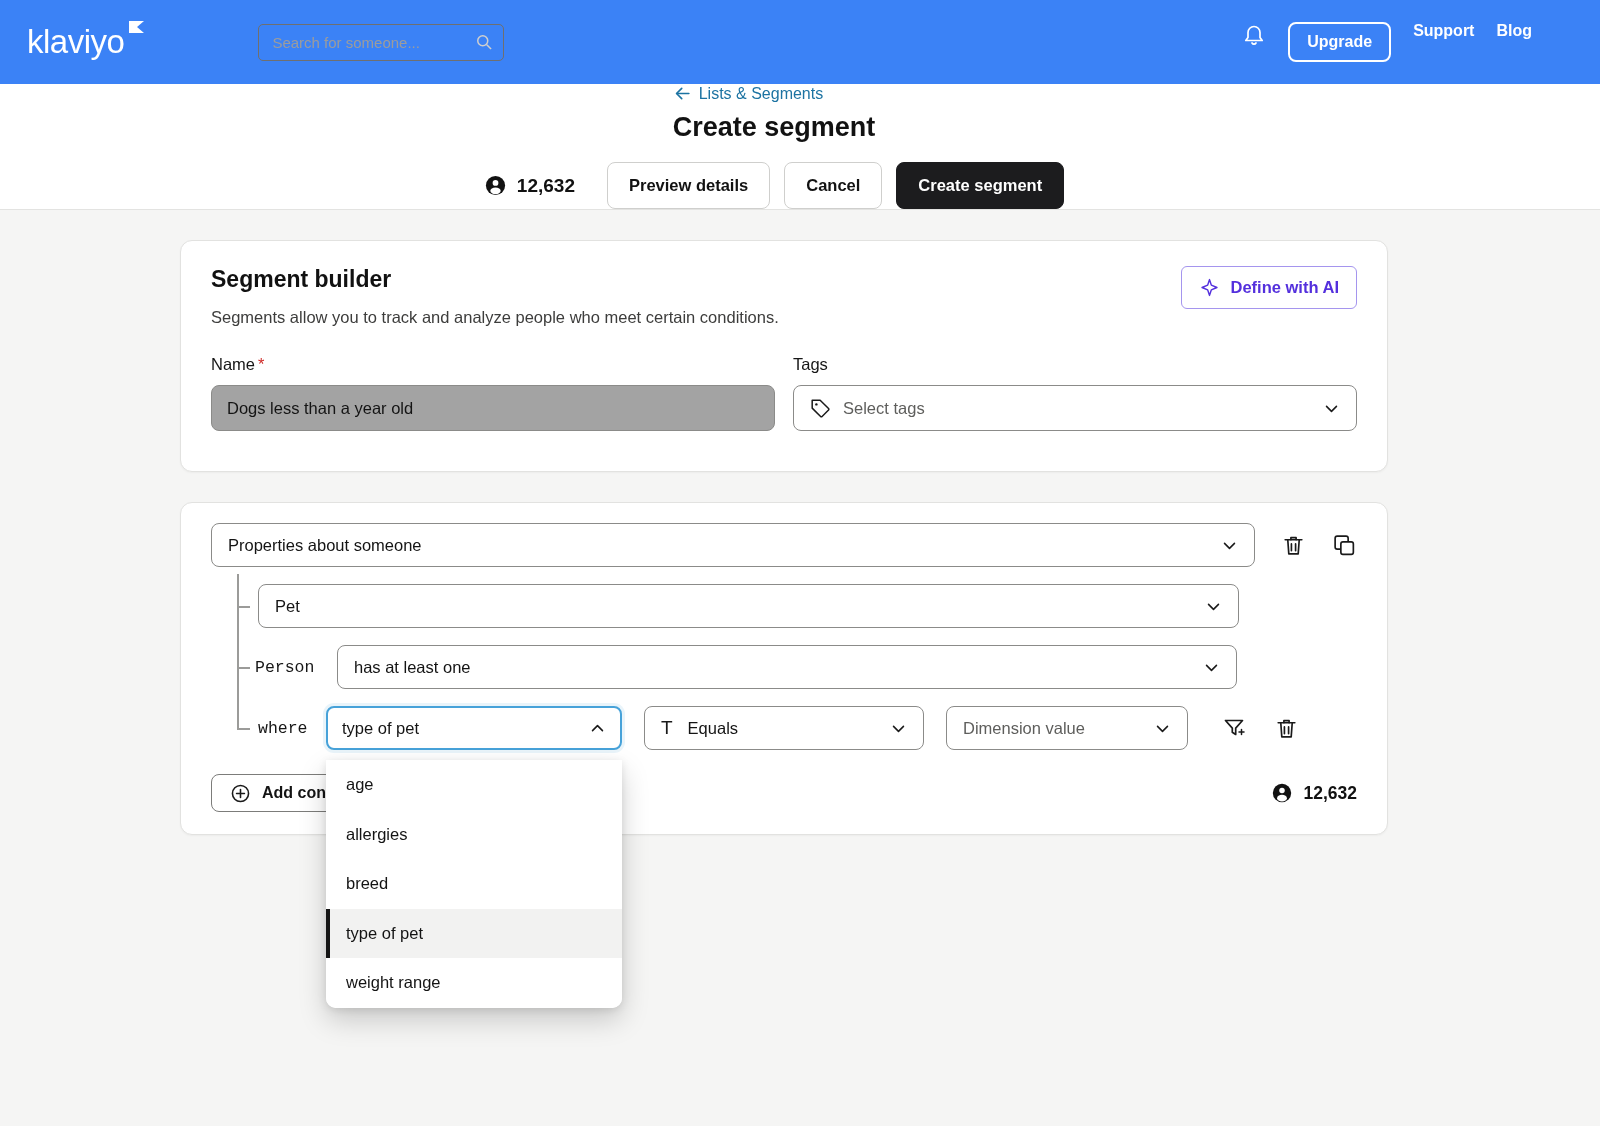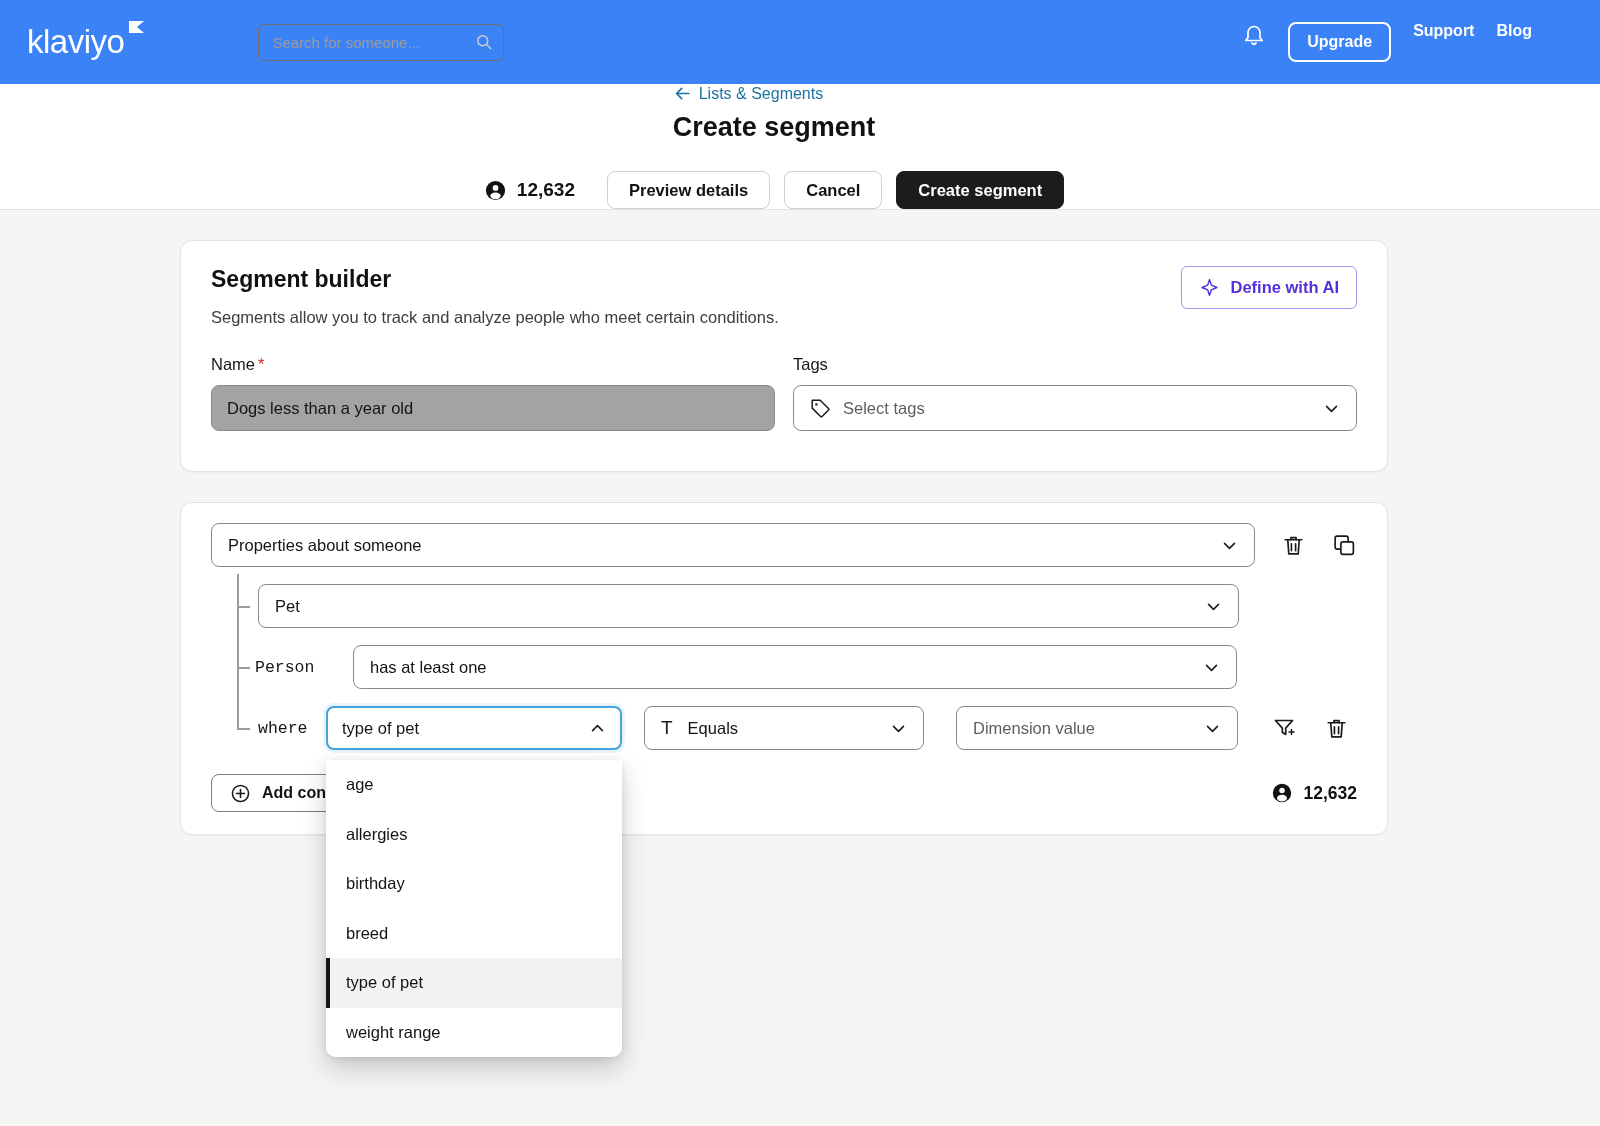--- a/index.html
+++ b/index.html
@@ -44,21 +44,21 @@
     flex-direction: column;
   }
   .ph-left { display: flex; flex-direction: column; gap: 9px; }
   .breadcrumb { display: flex; align-items: center; gap: 7px; color: #1c73a2;
     font-size: 16px; font-weight: 500; text-decoration: none; cursor: pointer; }
   .page-title { font-size: 27px; font-weight: 700; color: #121212; }
   .ph-right { display: flex; align-items: center; gap: 14px; }
   .profile-count { display: flex; align-items: center; gap: 10px; font-size: 19px;
     font-weight: 600; margin-right: 18px; }
   .btn {
-    height: 38px; border-radius: 8px; font-size: 16.5px; font-weight: 700;
+    height: 47px; border-radius: 8px; font-size: 16.5px; font-weight: 700;
     padding: 0 21px; cursor: pointer; font-family: inherit;
   }
   .btn-outline { background: #fff; border: 1px solid #cfcfcd; color: #121212; }
   .btn-dark { background: #1c1c1e; border: 1px solid #1c1c1e; color: #fff; }
 
   
   .main { padding-top: 30px; }
   .card {
     width: 1208px; margin: 0 0 30px 180px; background: #fff;
     border: 1px solid #e2e2e0; border-radius: 12px;
@@ -101,30 +101,30 @@
   .nested { position: relative; margin-top: 17px; }
   .tree-v { position: absolute; left: 26px; top: -10px; height: 154px; width: 1.5px; background: #9b9b99; }
   .tree-h { position: absolute; left: 26px; width: 13px; height: 1.5px; background: #9b9b99; }
   .tree-h.t1 { top: 22px; } .tree-h.t2 { top: 83px; } .tree-h.t3 { top: 144px; }
 
   .row-pet { margin: 0 118px 0 47px; }
   .row-pet .sel { height: 44px; }
   .row-person { margin: 17px 120px 0 44px; display: flex; align-items: center; }
   .inline-label { font-size: 16.5px; color: #161616; font-family: Liberation Mono, monospace; }
   .row-person .inline-label { width: 64px; }
-  .row-person .sel { flex: 1; margin-left: 34px; height: 44px; }
+  .row-person .sel { flex: 1; margin-left: 18px; height: 44px; }
   .row-where { margin: 17px 0 0 47px; display: flex; align-items: center; position: relative; }
   .row-where .inline-label { width: 68px; }
   .sel-dim {
     width: 296px; height: 44px; border: 2px solid #47a2d9; border-radius: 8px;
     box-shadow: 0 0 0 3px rgba(71,162,217,0.12); padding: 0 14px;
   }
   .sel-op { width: 280px; height: 44px; margin-left: 22px; }
   .t-icon { font-size: 19px; font-weight: 500; margin-right: 15px; color: #1a1a1a; }
-  .sel-val { width: 282px; height: 44px; margin-left: 32px; }
+  .sel-val { width: 242px; height: 44px; margin-left: 22px; }
   .row-where .icon-btn.filter { margin-left: 34px; }
   .row-where .icon-btn.trash2 { margin-left: 28px; }
 
   
   .menu {
     position: absolute; left: 68px; top: 54px; width: 296px; background: #fff;
     border-radius: 0 0 10px 10px; z-index: 50; overflow: hidden;
     box-shadow: 0 12px 28px rgba(0,0,0,0.18), 0 2px 8px rgba(0,0,0,0.10);
   }
   .menu-item {
@@ -358,21 +358,20 @@
                 <path d="M9.5 6.5V4.5h5v2"></path>
                 <path d="M6.5 6.5l1 13.5h9l1-13.5"></path>
                 <path d="M10 10.5v6.5M14 10.5v6.5"></path>
               </svg>
           </span>
         </button>
 
         <div class="menu">
           <div class="menu-item">age</div>
           <div class="menu-item">allergies</div>
-          <div class="menu-item">birthday</div>
           <div class="menu-item">breed</div>
           <div class="menu-item selected">type of pet</div>
           <div class="menu-item">weight range</div>
         </div>
       </div>
     </div>
 
     <div class="cond-foot">
       <button class="add-cond-btn">
         <span>

